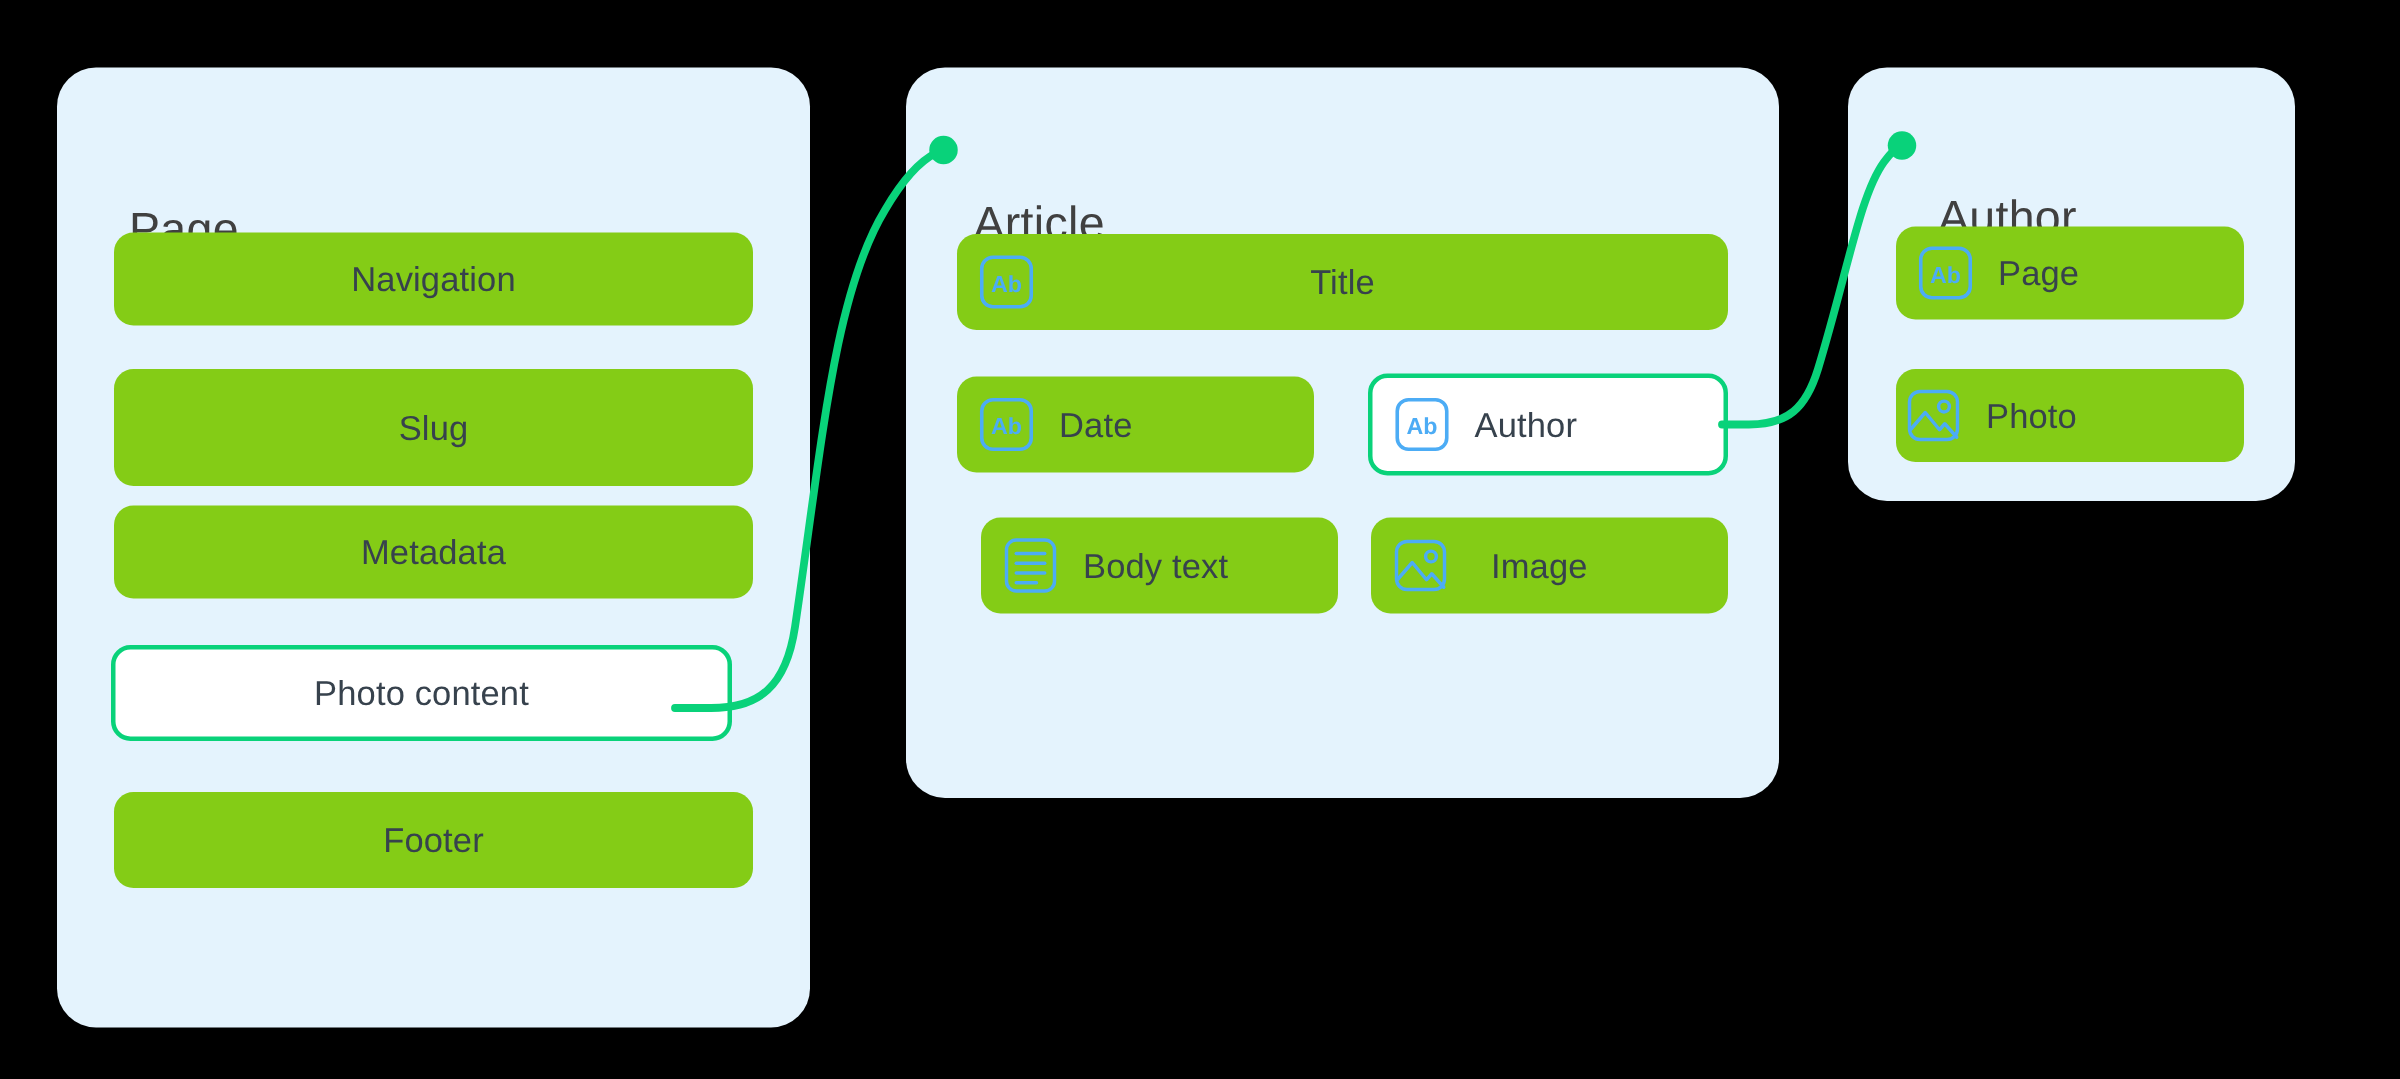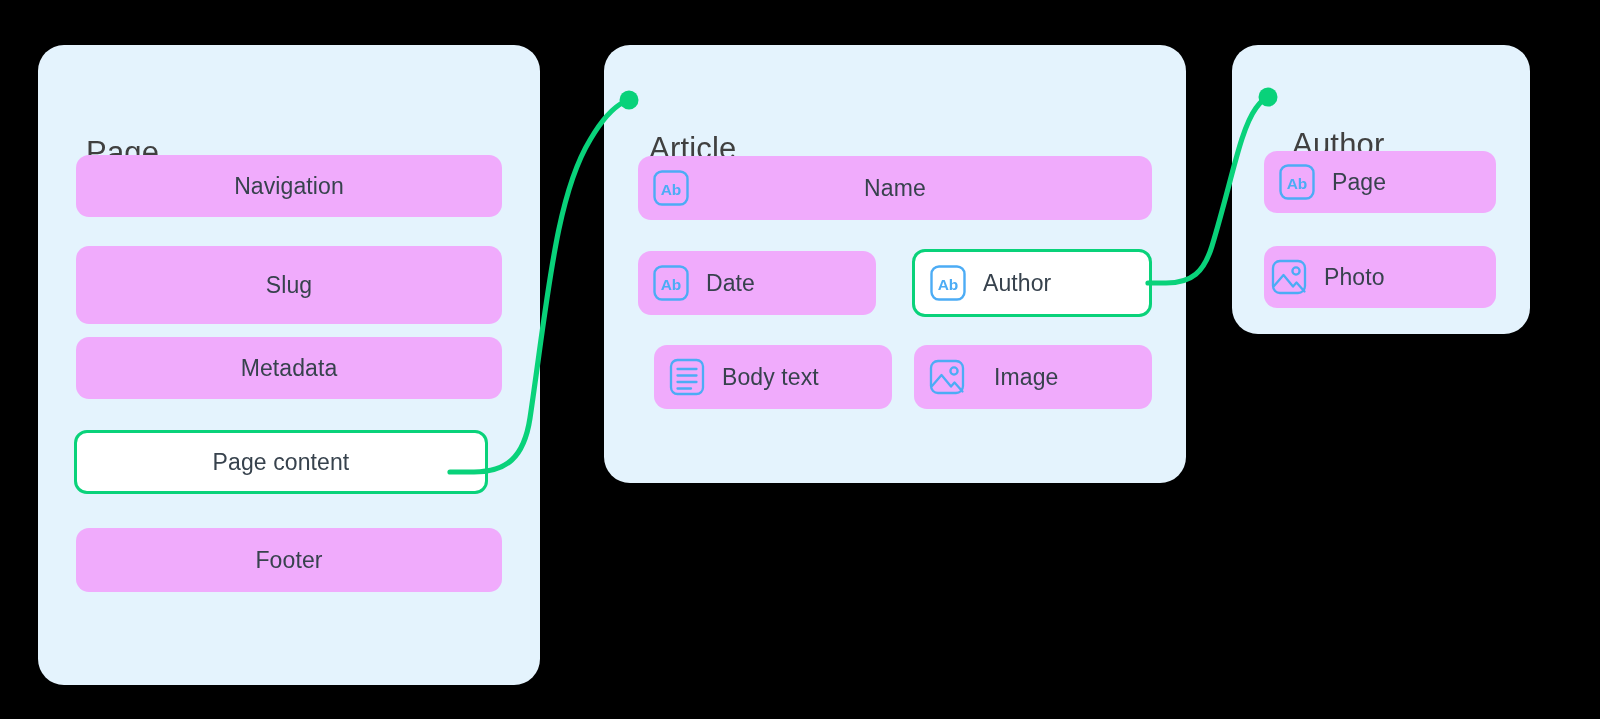--- a/index.html
+++ b/index.html
@@ -21,21 +21,21 @@
     position: absolute;
     color: #404040;
     font-size: 31px;
     font-weight: 400;
     letter-spacing: 0.2px;
     white-space: nowrap;
   }
 
   .field {
     position: absolute;
-    background: #f0abfc;
+    background: #84cc16;
     border-radius: 13px;
     display: flex;
     align-items: center;
     color: #37424d;
   }
   .field.centered { justify-content: center; }
   .field .label {
     font-size: 23px;
     color: #37424d;
     white-space: nowrap;
@@ -75,40 +75,40 @@
 
     <div class="field centered" style="left:38px; top:201px; width:426px; height:78px;">
       <span class="label">Slug</span>
     </div>
 
     <div class="field centered" style="left:38px; top:292px; width:426px; height:62px;text-align:right;">
       <span class="label">Metadata</span>
     </div>
 
     <div class="field centered highlight" style="left:36px; top:385px; width:414px; height:64px;">
-      <span class="label">Page content</span>
+      <span class="label">Photo content</span>
     </div>
 
     <div class="field centered" style="left:38px; top:483px; width:426px; height:64px;">
       <span class="label">Footer</span>
     </div>
   </div>
 
-  <div class="card" style="left:604px; top:45px; width:582px; height:438px;">
+  <div class="card" style="left:604px; top:45px; width:582px; height:487px;">
 
     <div class="card-title" style="left:45px; top:86px;">Article</div>
 
     <div class="field centered" style="left:34px; top:111px; width:514px; height:64px; position:absolute;">
       <span class="icon-slot" style="position:absolute; left:12px;">
         <svg width="42" height="42" viewBox="0 0 42 42" aria-hidden="true">
           <rect x="4.5" y="4.5" width="33" height="33" rx="7.5" ry="7.5" fill="none" stroke="#4cacf5" stroke-width="2.4"></rect>
           <text x="21" y="27.5" text-anchor="middle" font-family="Liberation Sans, sans-serif" font-size="15.5" font-weight="bold" fill="#4cacf5">Ab</text>
         </svg>
       </span>
-      <span class="label">Name</span>
+      <span class="label">Title</span>
     </div>
 
     <div class="field" style="left:34px; top:206px; width:238px; height:64px; padding-left:12px; gap:14px;">
       <span class="icon-slot">
         <svg width="42" height="42" viewBox="0 0 42 42" aria-hidden="true">
           <rect x="4.5" y="4.5" width="33" height="33" rx="7.5" ry="7.5" fill="none" stroke="#4cacf5" stroke-width="2.4"></rect>
           <text x="21" y="27.5" text-anchor="middle" font-family="Liberation Sans, sans-serif" font-size="15.5" font-weight="bold" fill="#4cacf5">Ab</text>
         </svg>
       </span>
       <span class="label">Date</span>

